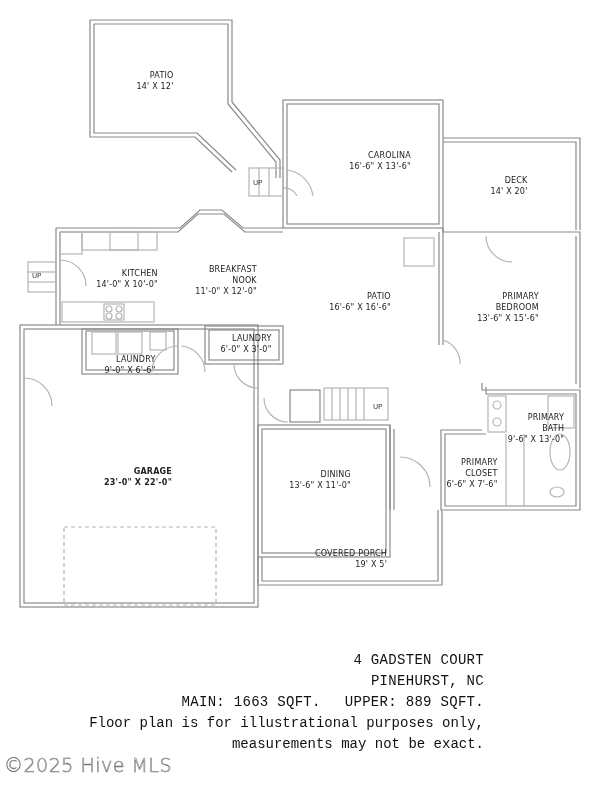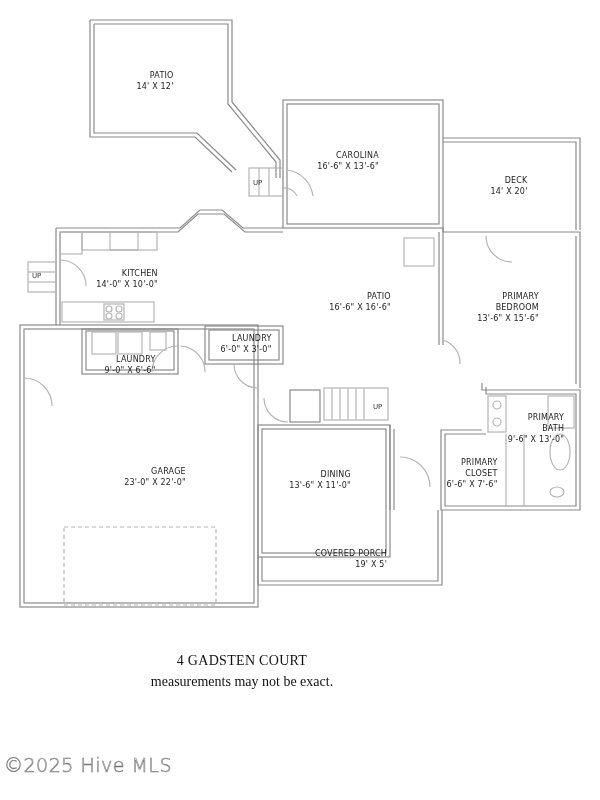--- a/index.html
+++ b/index.html
@@ -4,22 +4,22 @@
   <style>
     html, body { margin: 0; padding: 0; background: #ffffff; }
     body { width: 600px; height: 800px; position: relative; overflow: hidden;
            font-family: "DejaVu Sans", sans-serif; color: #1a1a1a; }
     #plan { position: absolute; left: 0; top: 0; width: 600px; height: 640px; }
     .room-label { position: absolute; text-align: right; font-size: 8px; line-height: 11px;
                   letter-spacing: 0.2px; color: #222; transform: translateX(-50%); white-space: nowrap; }
     .room-label .name { display: block; }
     .room-label .dims { display: block; }
     .up-label { position: absolute; font-size: 7px; color: #333; }
-    #caption { position: absolute; left: 0; top: 650px; width: 484px; text-align: center;
-               font-family: Liberation Serif, serif; }
+    #caption { position: absolute; left: 0; top: 650px; width: 484px; text-align: right;
+               font-family: Liberation Mono, monospace; }
     .cap-line { display: block; font-size: 14px; line-height: 21px; color: #111; }
     .cap-upper { letter-spacing: 0.3px; }
     .cap-gap { display: inline-block; width: 24px; }
     #watermark { position: absolute; left: 4px; top: 754px; font-size: 19px; color: #ffffff;
                  -webkit-text-stroke: 0.6px #777; font-family: "DejaVu Sans", sans-serif;
                  font-weight: 300; letter-spacing: 0.5px; }
   </style>
 </head>
 <body>
 
@@ -148,31 +148,36 @@
       <line x1="506" y1="434" x2="506" y2="506"></line>
       <line x1="524" y1="434" x2="524" y2="506"></line>
     </g>
   </svg>
 
   
   <div class="room-label" style="left:155px; top:70px;">
     <span class="name">PATIO</span>
     <span class="dims">14' X 12'</span>
   </div>
-  <div class="room-label" style="left:348px; top:150px;">
+  <div class="room-label" style="left:380px; top:150px;">
     <span class="name">CAROLINA</span>
     <span class="dims">16'-6" X 13'-6"</span>
   </div>
   <div class="room-label" style="left:509px; top:175px;">
     <span class="name">DECK</span>
     <span class="dims">14' X 20'</span>
   </div>
   <div class="room-label" style="left:127px; top:268px;">
     <span class="name">KITCHEN</span>
     <span class="dims">14'-0" X 10'-0"</span>
+  </div>
+  <div class="room-label" style="left:226px; top:264px;">
+    <span class="name">BREAKFAST</span>
+    <span class="name">NOOK</span>
+    <span class="dims">11'-0" X 12'-0"</span>
   </div>
   <div class="room-label" style="left:360px; top:291px;">
     <span class="name">PATIO</span>
     <span class="dims">16'-6" X 16'-6"</span>
   </div>
   <div class="room-label" style="left:508px; top:291px;">
     <span class="name">PRIMARY</span>
     <span class="name">BEDROOM</span>
     <span class="dims">13'-6" X 15'-6"</span>
   </div>
@@ -187,37 +192,42 @@
   <div class="room-label" style="left:536px; top:412px;">
     <span class="name">PRIMARY</span>
     <span class="name">BATH</span>
     <span class="dims">9'-6" X 13'-0"</span>
   </div>
   <div class="room-label" style="left:472px; top:457px;">
     <span class="name">PRIMARY</span>
     <span class="name">CLOSET</span>
     <span class="dims">6'-6" X 7'-6"</span>
   </div>
-  <div class="room-label" style="left:155px; top:466px;">
+  <div class="room-label" style="left:138px; top:466px;font-weight:bold;">
     <span class="name">GARAGE</span>
     <span class="dims">23'-0" X 22'-0"</span>
   </div>
   <div class="room-label" style="left:320px; top:469px;">
     <span class="name">DINING</span>
     <span class="dims">13'-6" X 11'-0"</span>
   </div>
   <div class="room-label" style="left:351px; top:548px;">
     <span class="name">COVERED PORCH</span>
     <span class="dims">19' X 5'</span>
   </div>
 
   
   <span class="up-label" style="left:253px; top:179px;">UP</span>
   <span class="up-label" style="left:32px; top:272px;">UP</span>
   <span class="up-label" style="left:373px; top:403px;">UP</span>
 </div>
 
 <div id="caption">
   <span class="cap-line cap-upper">4 GADSTEN COURT</span>
+  <span class="cap-line cap-upper">PINEHURST, NC</span>
+  <span class="cap-line cap-upper">
+    <span>MAIN: 1663 SQFT.</span><span class="cap-gap"></span><span>UPPER: 889 SQFT.</span>
+  </span>
+  <span class="cap-line">Floor plan is for illustrational purposes only,</span>
   <span class="cap-line">measurements may not be exact.</span>
 </div>
 
 <div id="watermark">©2025 Hive MLS</div>
 
 </body></html>

